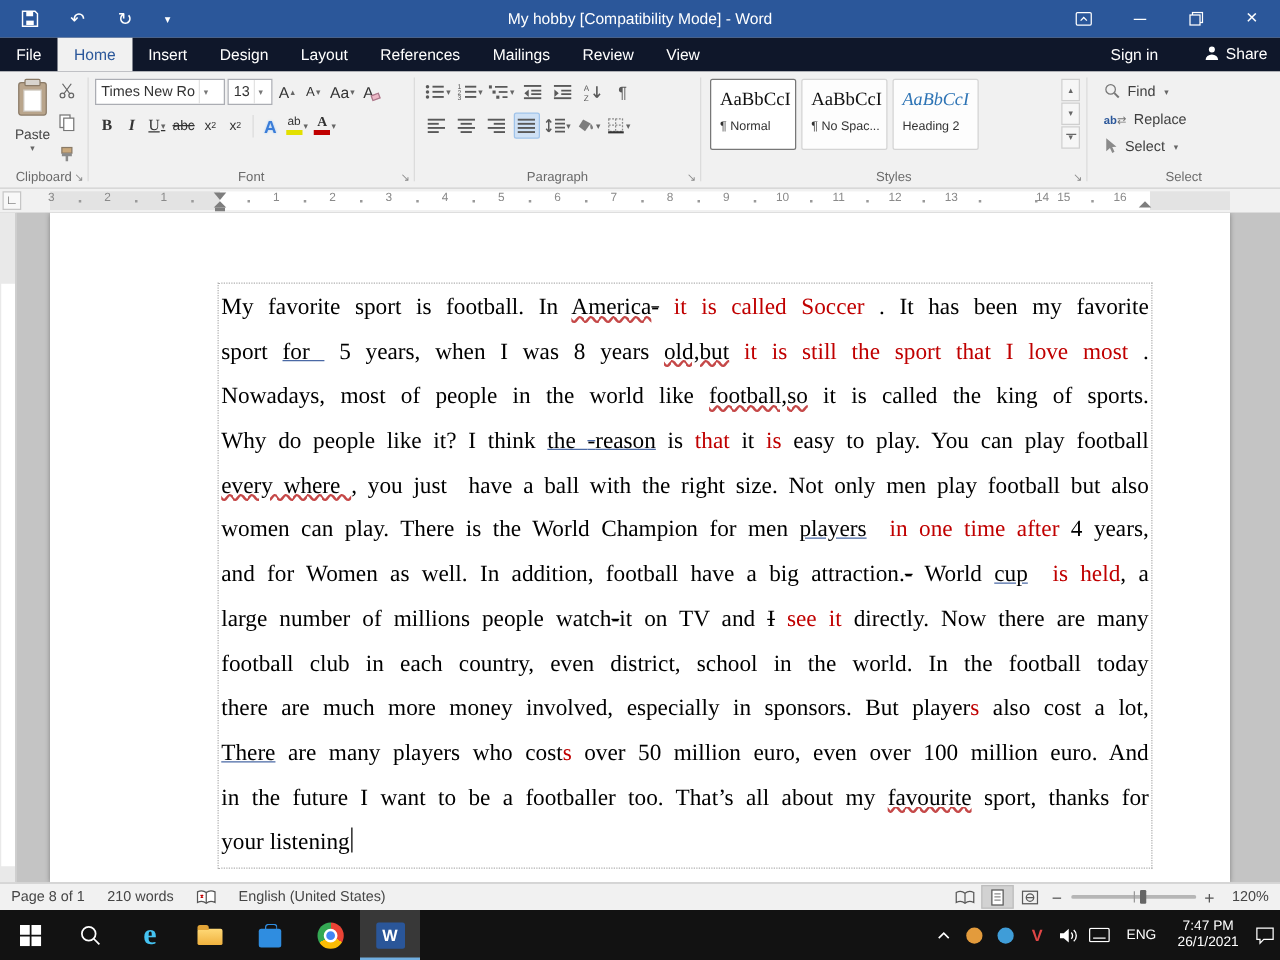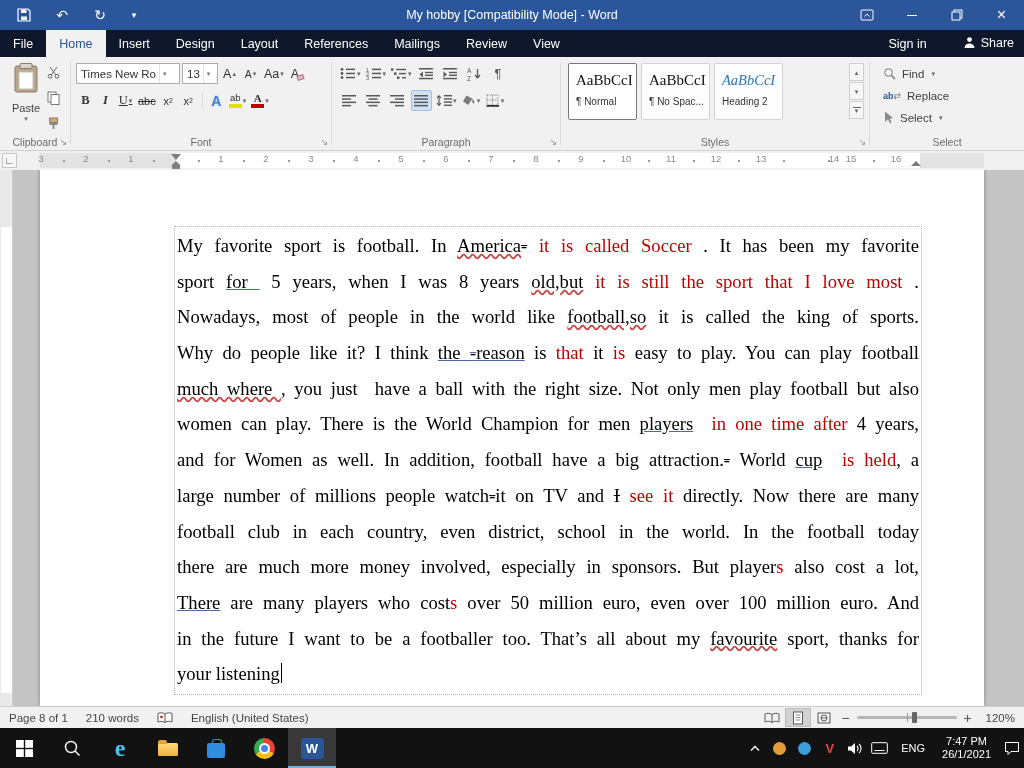--- a/index.html
+++ b/index.html
@@ -510,21 +510,21 @@
   <div class="docarea">
     <div class="vruler">
         <div class="vractive"></div>
       </div>
     <div class="page">
       <div class="textblock" id="doc">
           <div class="line"><span>My favorite sport is football. In </span><span style="text-decoration-line: underline; text-decoration-style: wavy; text-decoration-color: rgb(197, 72, 72);">America</span><span style="text-decoration-line: line-through;">-</span><span> </span><span class="r">it is called Soccer </span><span>. It has been my favorite</span></div>
           <div class="line"><span>sport </span><span style="text-decoration-line: underline; text-decoration-color: rgb(74, 105, 165);">for </span><span> 5 years, when I was 8 years </span><span style="text-decoration-line: underline; text-decoration-style: wavy; text-decoration-color: rgb(197, 72, 72);">old,but</span><span> </span><span class="r">it is still the sport that I love most </span><span>.</span></div>
           <div class="line"><span>Nowadays, most of people in the world like </span><span style="text-decoration-line: underline; text-decoration-style: wavy; text-decoration-color: rgb(197, 72, 72);">football,so</span><span> it is called the king of sports.</span></div>
           <div class="line"><span>Why do people like it? I think </span><span style="text-decoration-line: underline; text-decoration-color: rgb(74, 105, 165);">the </span><span style="text-decoration-line: underline line-through; text-decoration-color: rgb(74, 105, 165);">-</span><span style="text-decoration-line: underline; text-decoration-color: rgb(74, 105, 165);">reason</span><span> is </span><span class="r">that</span><span> it </span><span class="r">is</span><span> easy to play. You can play football</span></div>
-          <div class="line"><span style="text-decoration-line: underline; text-decoration-style: wavy; text-decoration-color: rgb(197, 72, 72);">much where </span><span>, you just  have a ball with the right size. Not only men play football but also</span></div>
+          <div class="line"><span style="text-decoration-line: underline; text-decoration-style: wavy; text-decoration-color: rgb(197, 72, 72);">every where </span><span>, you just  have a ball with the right size. Not only men play football but also</span></div>
           <div class="line"><span>women can play. There is the World Champion for men </span><span style="text-decoration-line: underline; text-decoration-color: rgb(74, 105, 165);">players</span><span>  </span><span class="r">in one time after</span><span> 4 years,</span></div>
           <div class="line"><span>and for Women as well. In addition, football have a big attraction.</span><span style="text-decoration-line: line-through;">-</span><span> World </span><span style="text-decoration-line: underline; text-decoration-color: rgb(74, 105, 165);">cup</span><span>  </span><span class="r">is held</span><span>, a</span></div>
           <div class="line"><span>large number of millions people watch</span><span style="text-decoration-line: line-through;">-</span><span>it on TV and </span><span style="text-decoration-line: line-through;">I</span><span> </span><span class="r">see it</span><span> directly. Now there are many</span></div>
           <div class="line"><span>football club in each country, even district, school in the world. In the football today</span></div>
           <div class="line"><span>there are much more money involved, especially in sponsors. But player</span><span class="r">s</span><span> also cost a lot,</span></div>
           <div class="line"><span style="text-decoration-line: underline; text-decoration-color: rgb(74, 105, 165);">There</span><span> are many players who cost</span><span class="r">s</span><span> over 50 million euro, even over 100 million euro. And</span></div>
           <div class="line"><span>in the future I want to be a footballer too. That’s all about my </span><span style="text-decoration-line: underline; text-decoration-style: wavy; text-decoration-color: rgb(197, 72, 72);">favourite</span><span> sport, thanks for</span></div>
           <div class="line last"><span>your listening</span><span class="caret"></span></div>
         </div>
     </div>

